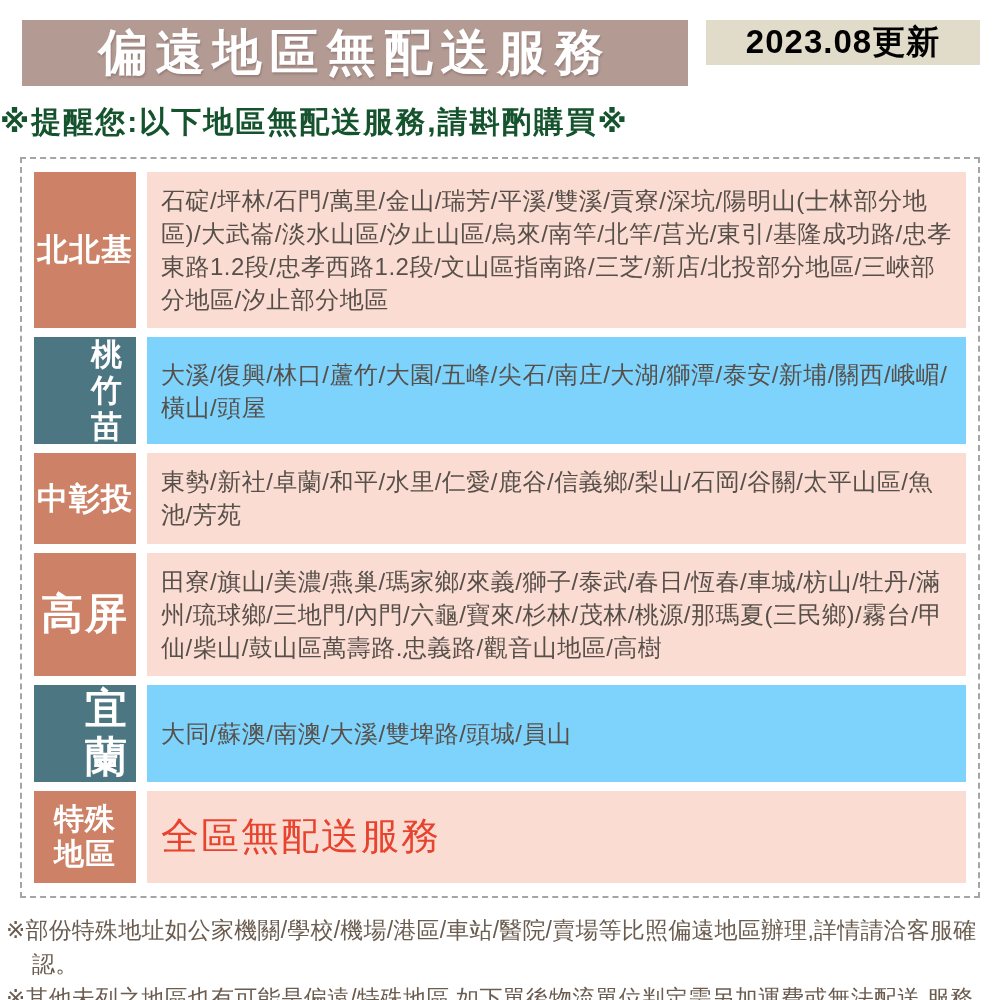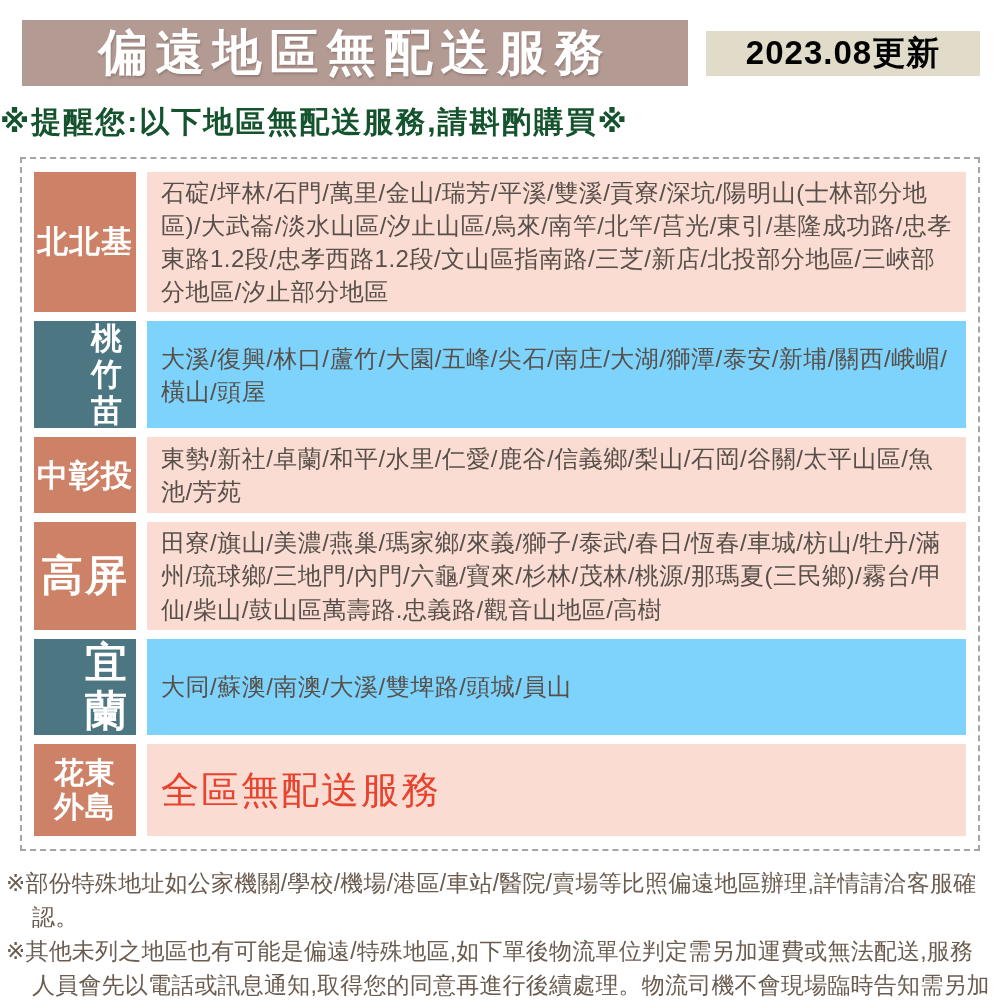--- a/index.html
+++ b/index.html
@@ -6,21 +6,21 @@
   html, body { width: 1000px; height: 1000px; background: #ffffff; }
   body {
     font-family: "Liberation Sans", "DejaVu Sans", sans-serif;
     color: #57504a;
     overflow: hidden;
   }
 
   
   .header-row {
     display: flex;
-    align-items: center;
+    align-items: flex-start;
     gap: 18px;
     margin: 20px 20px 0 22px;
     height: 66px;
   }
   .title-bar {
     width: 666px;
     background: #b39b94;
     color: #ffffff;
     display: flex;
     align-items: center;
@@ -76,21 +76,21 @@
     font-size: 31px;
     line-height: 1.15;
     letter-spacing: 1px;
   }
   .region-label.lg { font-size: 42px; letter-spacing: 2px; }
   .region-label.wrap2 { font-size: 30px; width: 102px; padding: 0 18px; }
   .salmon { background: #cd8166; }
   .teal   { background: #4c7681; padding-left: 44px; }
   .region-content {
     flex: 1;
-    padding: 4px 14px;
+    padding: 12px 14px;
     display: flex;
     align-items: center;
     font-size: 24px;
     line-height: 1.38;
     color: #57504a;
     letter-spacing: 0.5px;
     word-break: break-all;
   }
   .bg-pink { background: #fbdcd2; }
   .bg-mint { background: #7dd3fc; }
@@ -154,21 +154,21 @@
     <div class="region-label salmon lg">高屏</div>
     <div class="region-content bg-pink content-r5">田寮/旗山/美濃/燕巢/瑪家鄉/來義/獅子/泰武/春日/恆春/車城/枋山/牡丹/滿州/琉球鄉/三地門/內門/六龜/寶來/杉林/茂林/桃源/那瑪夏(三民鄉)/霧台/甲仙/柴山/鼓山區萬壽路.忠義路/觀音山地區/高樹</div>
   </div>
 
   <div class="region-row">
     <div class="region-label teal lg">宜蘭</div>
     <div class="region-content bg-mint content-r6">大同/蘇澳/南澳/大溪/雙埤路/頭城/員山</div>
   </div>
 
   <div class="region-row">
-    <div class="region-label salmon wrap2">花東外島</div>
+    <div class="region-label salmon wrap2">特殊地區</div>
     <div class="region-content bg-pink content-r7 no-delivery">全區無配送服務</div>
   </div>
 
 </div>
 
 <div class="footnotes">
   <div class="footnote">※部份特殊地址如公家機關/學校/機場/港區/車站/醫院/賣場等比照偏遠地區辦理,詳情請洽客服確認。</div>
   <div class="footnote">※其他未列之地區也有可能是偏遠/特殊地區,如下單後物流單位判定需另加運費或無法配送,服務人員會先以電話或訊息通知,取得您的同意再進行後續處理。物流司機不會現場臨時告知需另加運費。</div>
 
 </div>

